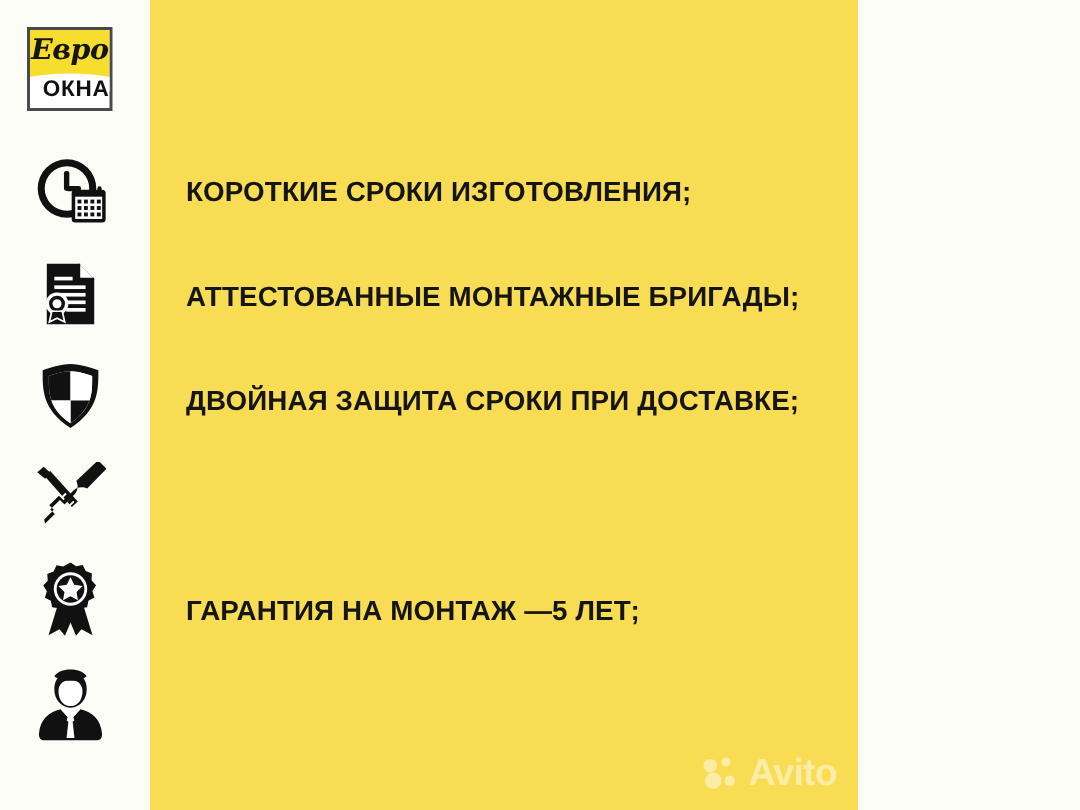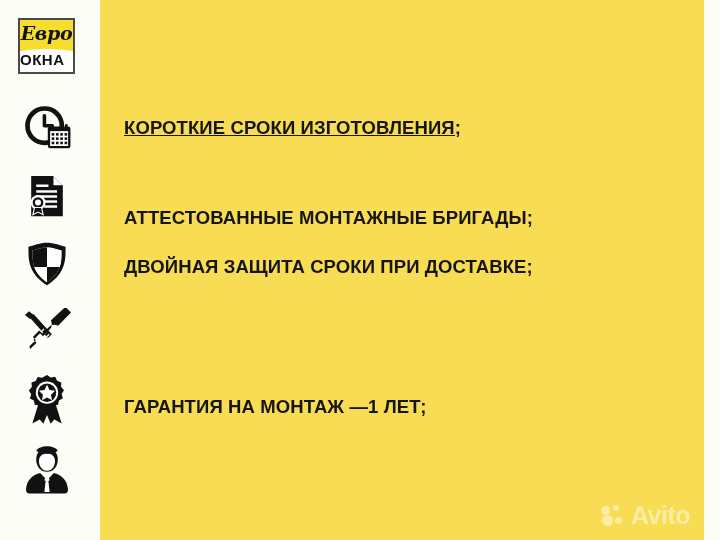--- a/index.html
+++ b/index.html
@@ -8,21 +8,21 @@
   }
   body {
     width: 720px;
     height: 540px;
     overflow: hidden;
     font-family: "Liberation Sans", sans-serif;
     background: #fdfdf8;
   }
   #poster {
     position: relative;
-    width: 704px;
+    width: 572px;
     height: 540px;
     background: #fdfdf8;
     overflow: hidden;
   }
   
   #yellow-panel {
     position: absolute;
     left: 100px;
     top: 0;
     width: 620px;
@@ -80,21 +80,21 @@
     font-size: 19px;
     color: #151515;
     letter-spacing: -0.3px;
     z-index: 2;
   }
   #logo .logo-okna {
     position: absolute;
     left: 0;
     bottom: 4px;
     width: 100%;
-    text-align: left;
+    text-align: right;
     font-family: "Liberation Sans", sans-serif;
     font-weight: bold;
     font-size: 15px;
     letter-spacing: 0.5px;
     color: #111111;
   }
   
   .icon-slot {
     position: absolute;
     left: 19px;
@@ -264,24 +264,24 @@
         <path d="M23.2 35.5C12.5 38 5 45 4 57c-.3 3.6 1.4 6 4.4 6h47.2c3 0 4.7-2.4 4.4-6-1-12-8.5-19-19.2-21.5L32 45z" fill="#111"></path>
         <path d="M23.2 35.5L32 45l8.8-9.5-3.4-1-5.4 5.2-5.4-5.2z" fill="#fff"></path>
         <path d="M30.1 46.6h3.8l1.6 14.5h-7z" fill="#fff"></path>
         <path d="M29.6 41.8h4.8l1 3.6-3.4 2.4-3.4-2.4z" fill="#fff"></path>
       </svg>
     </div>
 
   </div>
 
 
-  <div class="benefit-text" style="top:117px;text-decoration:underline;">КОРОТКИЕ СРОКИ ИЗГОТОВЛЕНИЯ;</div>
-  <div class="benefit-text" style="top:187px;margin-top:20px;">АТТЕСТОВАННЫЕ МОНТАЖНЫЕ БРИГАДЫ;</div>
+  <div class="benefit-text" style="top:117px;">КОРОТКИЕ СРОКИ ИЗГОТОВЛЕНИЯ;</div>
+  <div class="benefit-text" style="top:187px;">АТТЕСТОВАННЫЕ МОНТАЖНЫЕ БРИГАДЫ;</div>
   <div class="benefit-text" style="top:256px;">ДВОЙНАЯ ЗАЩИТА СРОКИ ПРИ ДОСТАВКЕ;</div>
-  <div class="benefit-text" style="top:396px;">ГАРАНТИЯ НА МОНТАЖ —1 ЛЕТ;</div>
+  <div class="benefit-text" style="top:396px;">ГАРАНТИЯ НА МОНТАЖ —5 ЛЕТ;</div>
 
   <div id="avito-watermark">
     <span class="avito-mark">
       <i class="d1"></i>
         <i class="d2"></i>
         <i class="d3"></i>
         <i class="d4"></i>
     </span>
     <span class="avito-word">Avito</span>
   </div>

